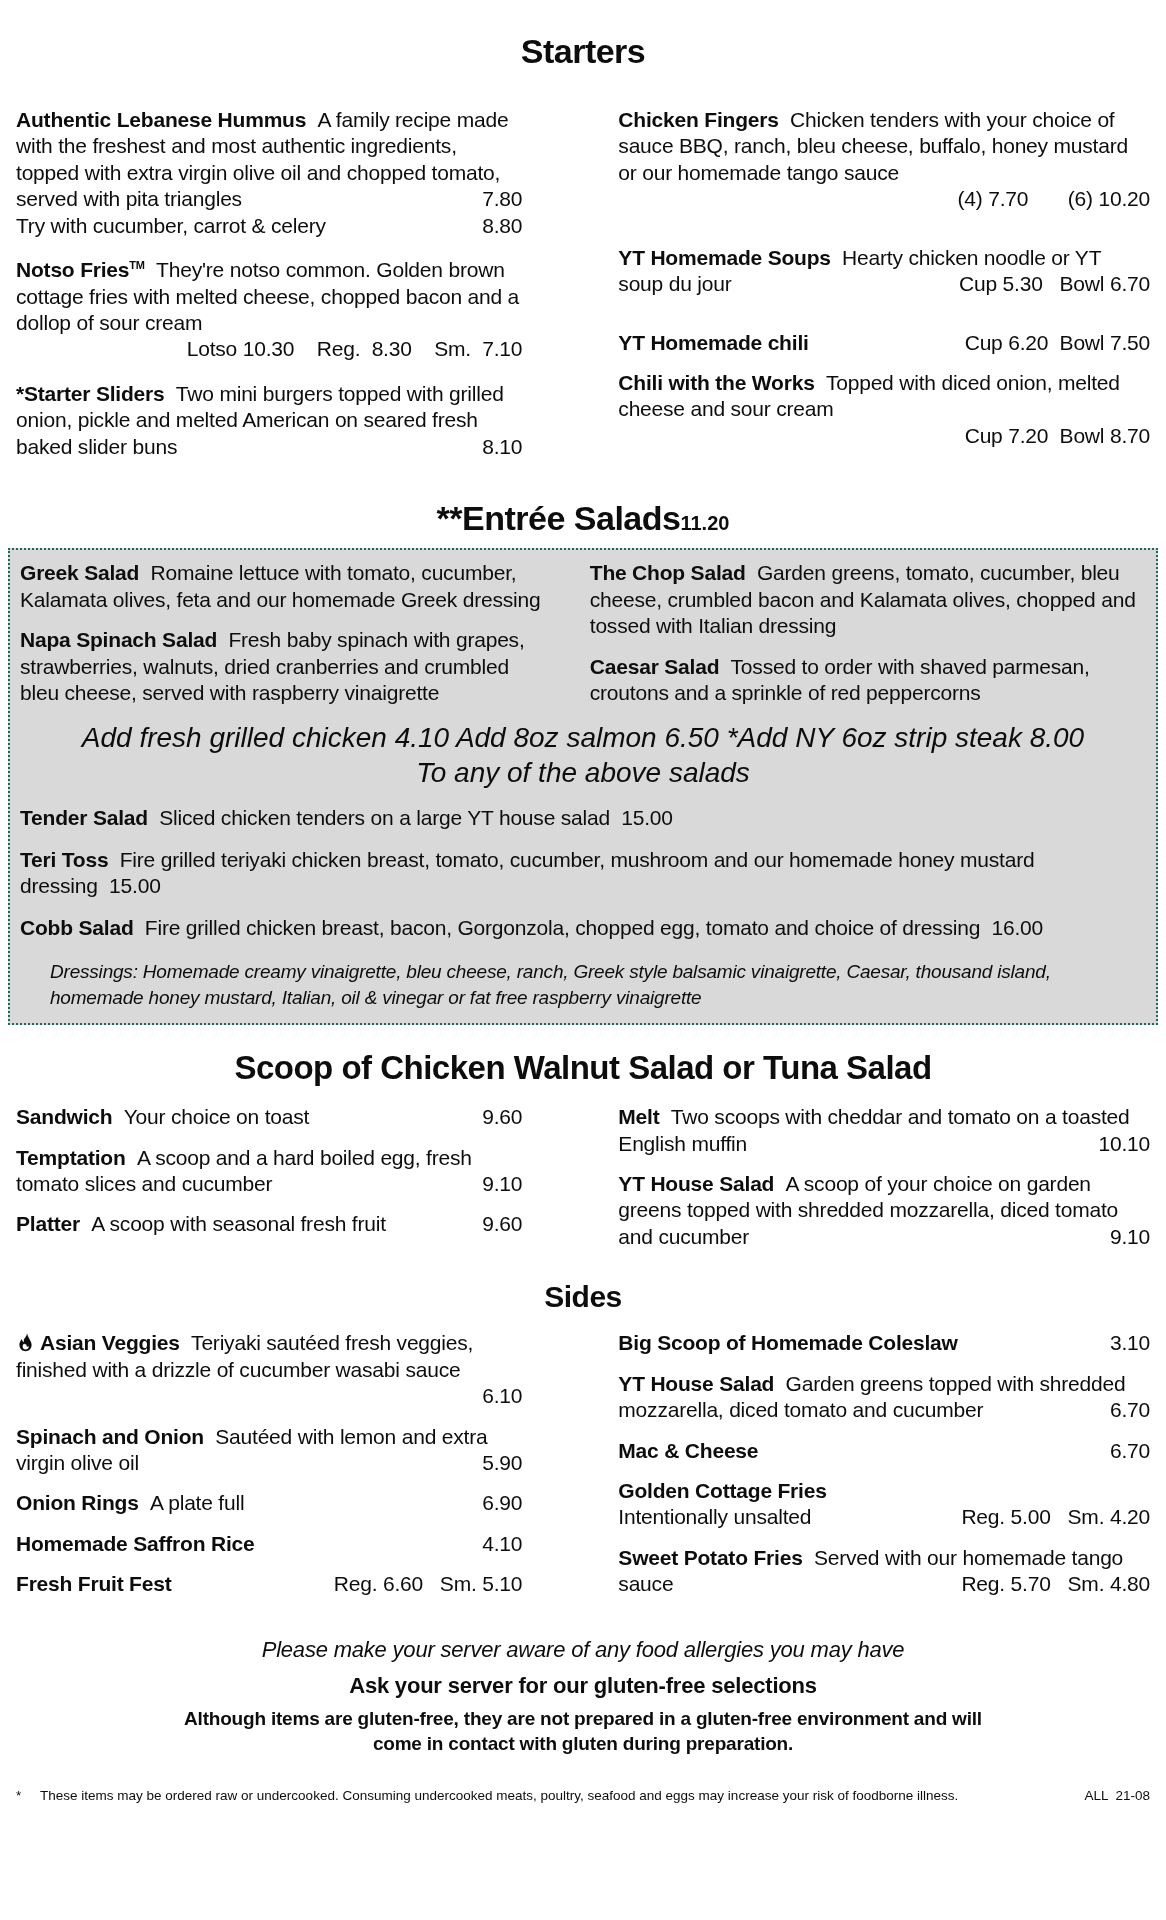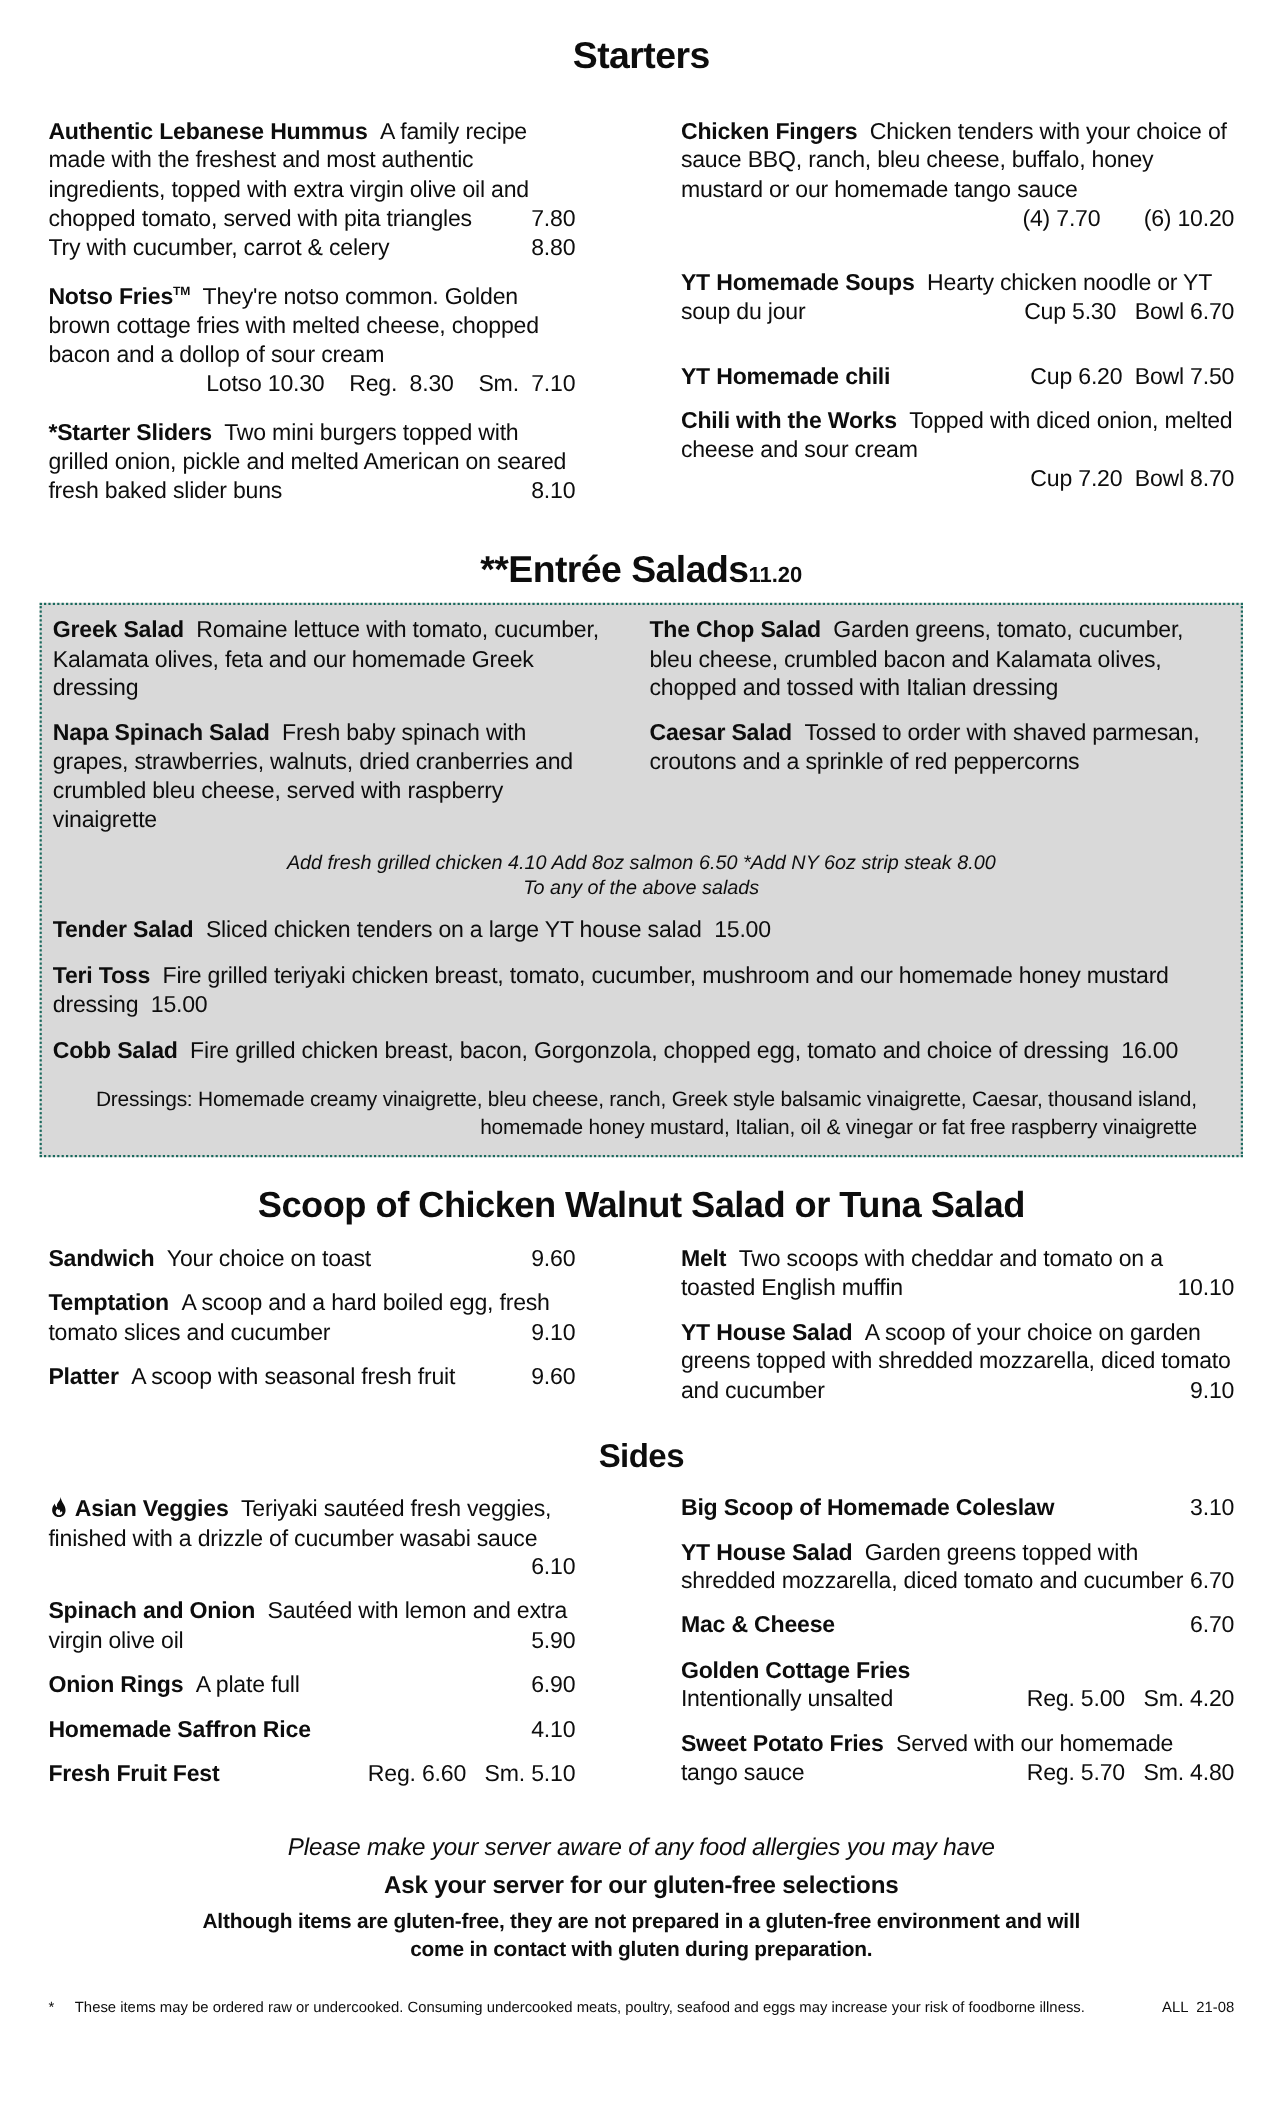--- a/index.html
+++ b/index.html
@@ -1,41 +1,41 @@
 <!DOCTYPE html>
 <html><head>
 <meta charset="utf-8">
 <style>
   html,body{margin:0;padding:0;background:#ffffff;}
   body{width:1166px;min-height:1920px;font-family:"Liberation Sans","DejaVu Sans",sans-serif;color:#0d0d0d;font-size:21px;line-height:1.26;letter-spacing:-0.2px;}
-  .page{padding:24px 44px 16px;}
+  .page{padding:24px 16px 16px;}
   .head1{font-size:34px;font-weight:bold;text-align:center;margin:6px 0 34px;letter-spacing:-0.5px;}
   .head2{font-size:33px;font-weight:bold;text-align:center;margin:22px 0 16px;letter-spacing:-0.5px;}
   .head-entree{font-size:34px;font-weight:bold;text-align:center;margin:16px 0 8px;letter-spacing:-0.5px;}
   .head-entree .hprice{font-size:20px;font-weight:bold;letter-spacing:0;}
   .cols{display:grid;grid-template-columns:1fr 1.05fr;column-gap:96px;}
   .item{margin-bottom:14px;}
   .loose .item{margin-bottom:32px;}
   .body{position:relative;display:block;}
   .iname{font-weight:bold;}
   .idesc::before{content:"\00a0\00a0";}
   .p-abs{position:absolute;right:0;bottom:0;white-space:pre;}
   .p-line{text-align:right;white-space:pre;}
   .row{display:flex;justify-content:space-between;align-items:baseline;}
   .row .price{white-space:pre;margin-left:12px;}
   .sub{display:flex;justify-content:space-between;align-items:baseline;}
   .sub .price{white-space:pre;margin-left:12px;}
   .tm{font-size:11px;vertical-align:super;font-weight:bold;}
   .flame{width:19px;height:24px;margin-right:5px;vertical-align:-4px;}
   .salad-box{margin:4px -8px 0;background:#d9d9d9;border:2px dotted #19695d;padding:10px 10px 8px;}
   .salad-box .cols{column-gap:110px;gap:40px;}
-  .addline{text-align:center;font-style:italic;font-size:18px;letter-spacing:0;line-height:1.25;}
+  .addline{text-align:center;font-style:italic;font-size:28px;letter-spacing:0;line-height:1.25;}
   .feat{margin:15px 0;}
   .feat .p-in::before{content:"\00a0\00a0";}
-  .dressings{text-align:right;font-size:19px;margin:18px 30px 4px;line-height:1.35;}
+  .dressings{text-align:left;font-style:italic;font-size:19px;margin:18px 30px 4px;line-height:1.35;}
   .footer{text-align:center;margin-top:24px;}
   .footer .allergy{font-style:italic;font-size:22px;margin:0 0 8px;}
   .footer .gf-head{font-weight:bold;font-size:22px;margin:0 0 8px;}
   .footer .gf-note{font-weight:bold;font-size:19px;max-width:800px;margin:0 auto;line-height:1.3;}
   .fn-row{display:flex;align-items:baseline;font-size:13.5px;letter-spacing:0;margin-top:30px;}
   .fn-row .mark{width:24px;flex:none;}
   .fn-row .fn-text{flex:1;}
   .fn-row .code{margin-left:40px;white-space:pre;}
 </style>
 </head>

